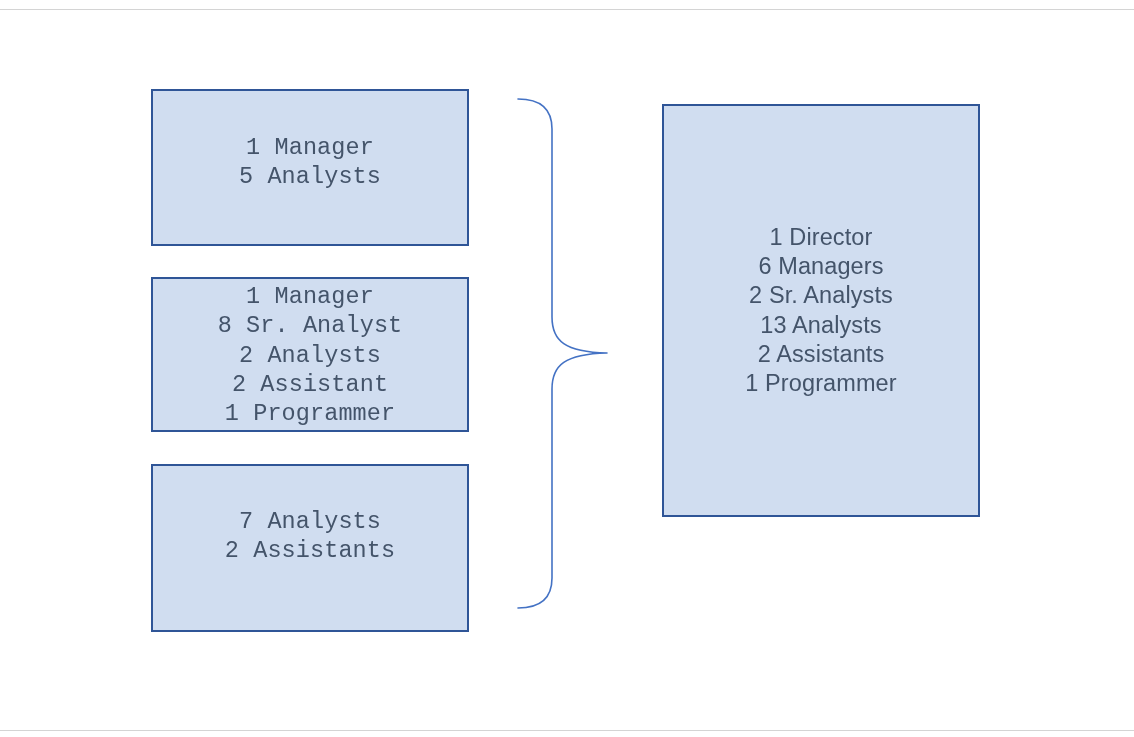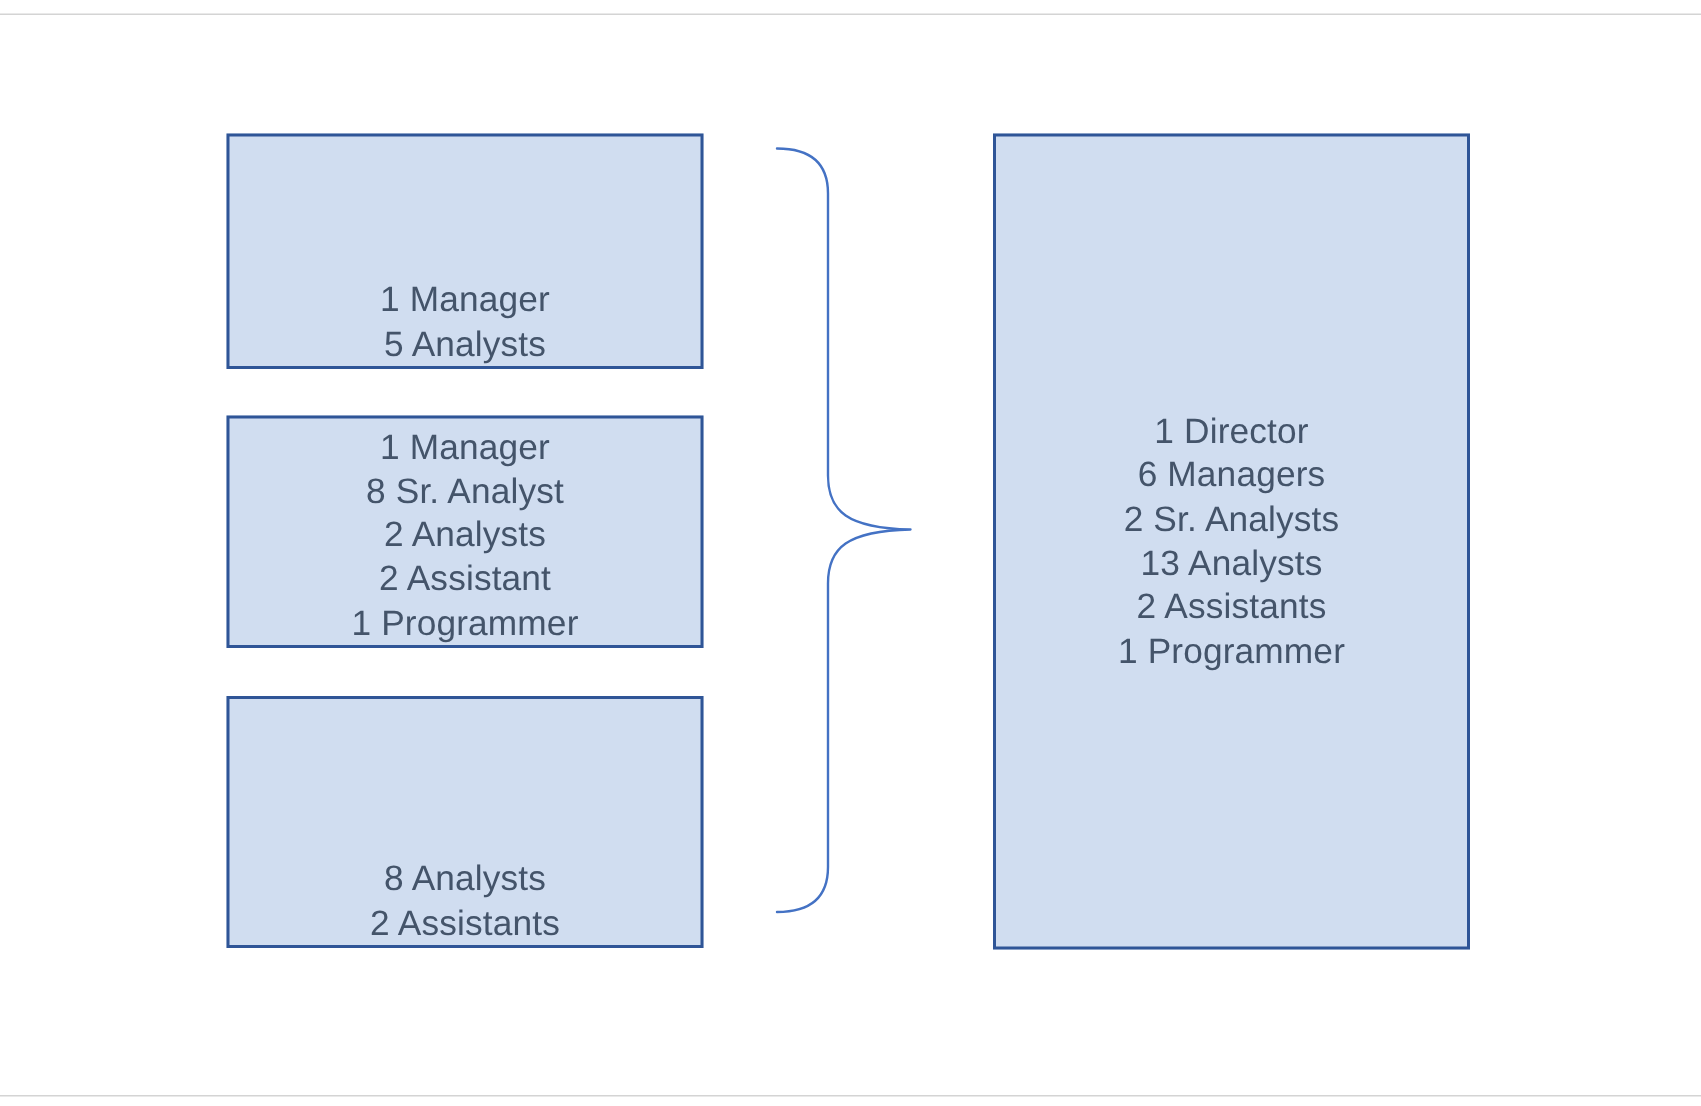--- a/index.html
+++ b/index.html
@@ -49,21 +49,21 @@
     width: 100%;
     padding: 0 6px;
     box-sizing: border-box;
   }
   .shape-box .line {
     display: block;
     white-space: nowrap;
   }
 
   
-  .align-top-pad   { align-items: flex-end; }
+  .align-top-pad   { align-items: flex-start; font-family: Liberation Mono, monospace; }
   .align-center    { align-items: center; }
 
   
   #group-box-1 {
     left: 151px;  top: 89px;
     width: 318px; height: 157px;
   }
   #group-box-1 .text-block { padding-top: 42px; }
 
   #group-box-2 {
@@ -72,22 +72,22 @@
   }
   #group-box-2 .text-block { padding-top: 3px; }
 
   #group-box-3 {
     left: 151px;  top: 464px;
     width: 318px; height: 168px;
   }
   #group-box-3 .text-block { padding-top: 41px; }
 
   #total-box {
-    left: 662px;  top: 89px;
-    width: 318px; height: 544px;
+    left: 662px;  top: 104px;
+    width: 318px; height: 413px;
   }
 
   
   #brace-connector {
     position: absolute;
     left: 505px;
     top: 85px;
     width: 120px;
     height: 540px;
     pointer-events: none;
@@ -113,21 +113,21 @@
       <span class="line">1 Manager</span>
       <span class="line">8 Sr. Analyst</span>
       <span class="line">2 Analysts</span>
       <span class="line">2 Assistant</span>
       <span class="line">1 Programmer</span>
     </div>
   </div>
 
   <div class="shape-box align-top-pad" id="group-box-3">
     <div class="text-block">
-      <span class="line">8 Analysts</span>
+      <span class="line">7 Analysts</span>
       <span class="line">2 Assistants</span>
     </div>
   </div>
 
   <svg id="brace-connector" viewBox="0 0 120 540">
     <path d="M 13 14
              C 33 14, 47 22, 47 44
              L 47 232
              C 47 256, 60 267, 102 268
              C 60 269, 47 280, 47 304

